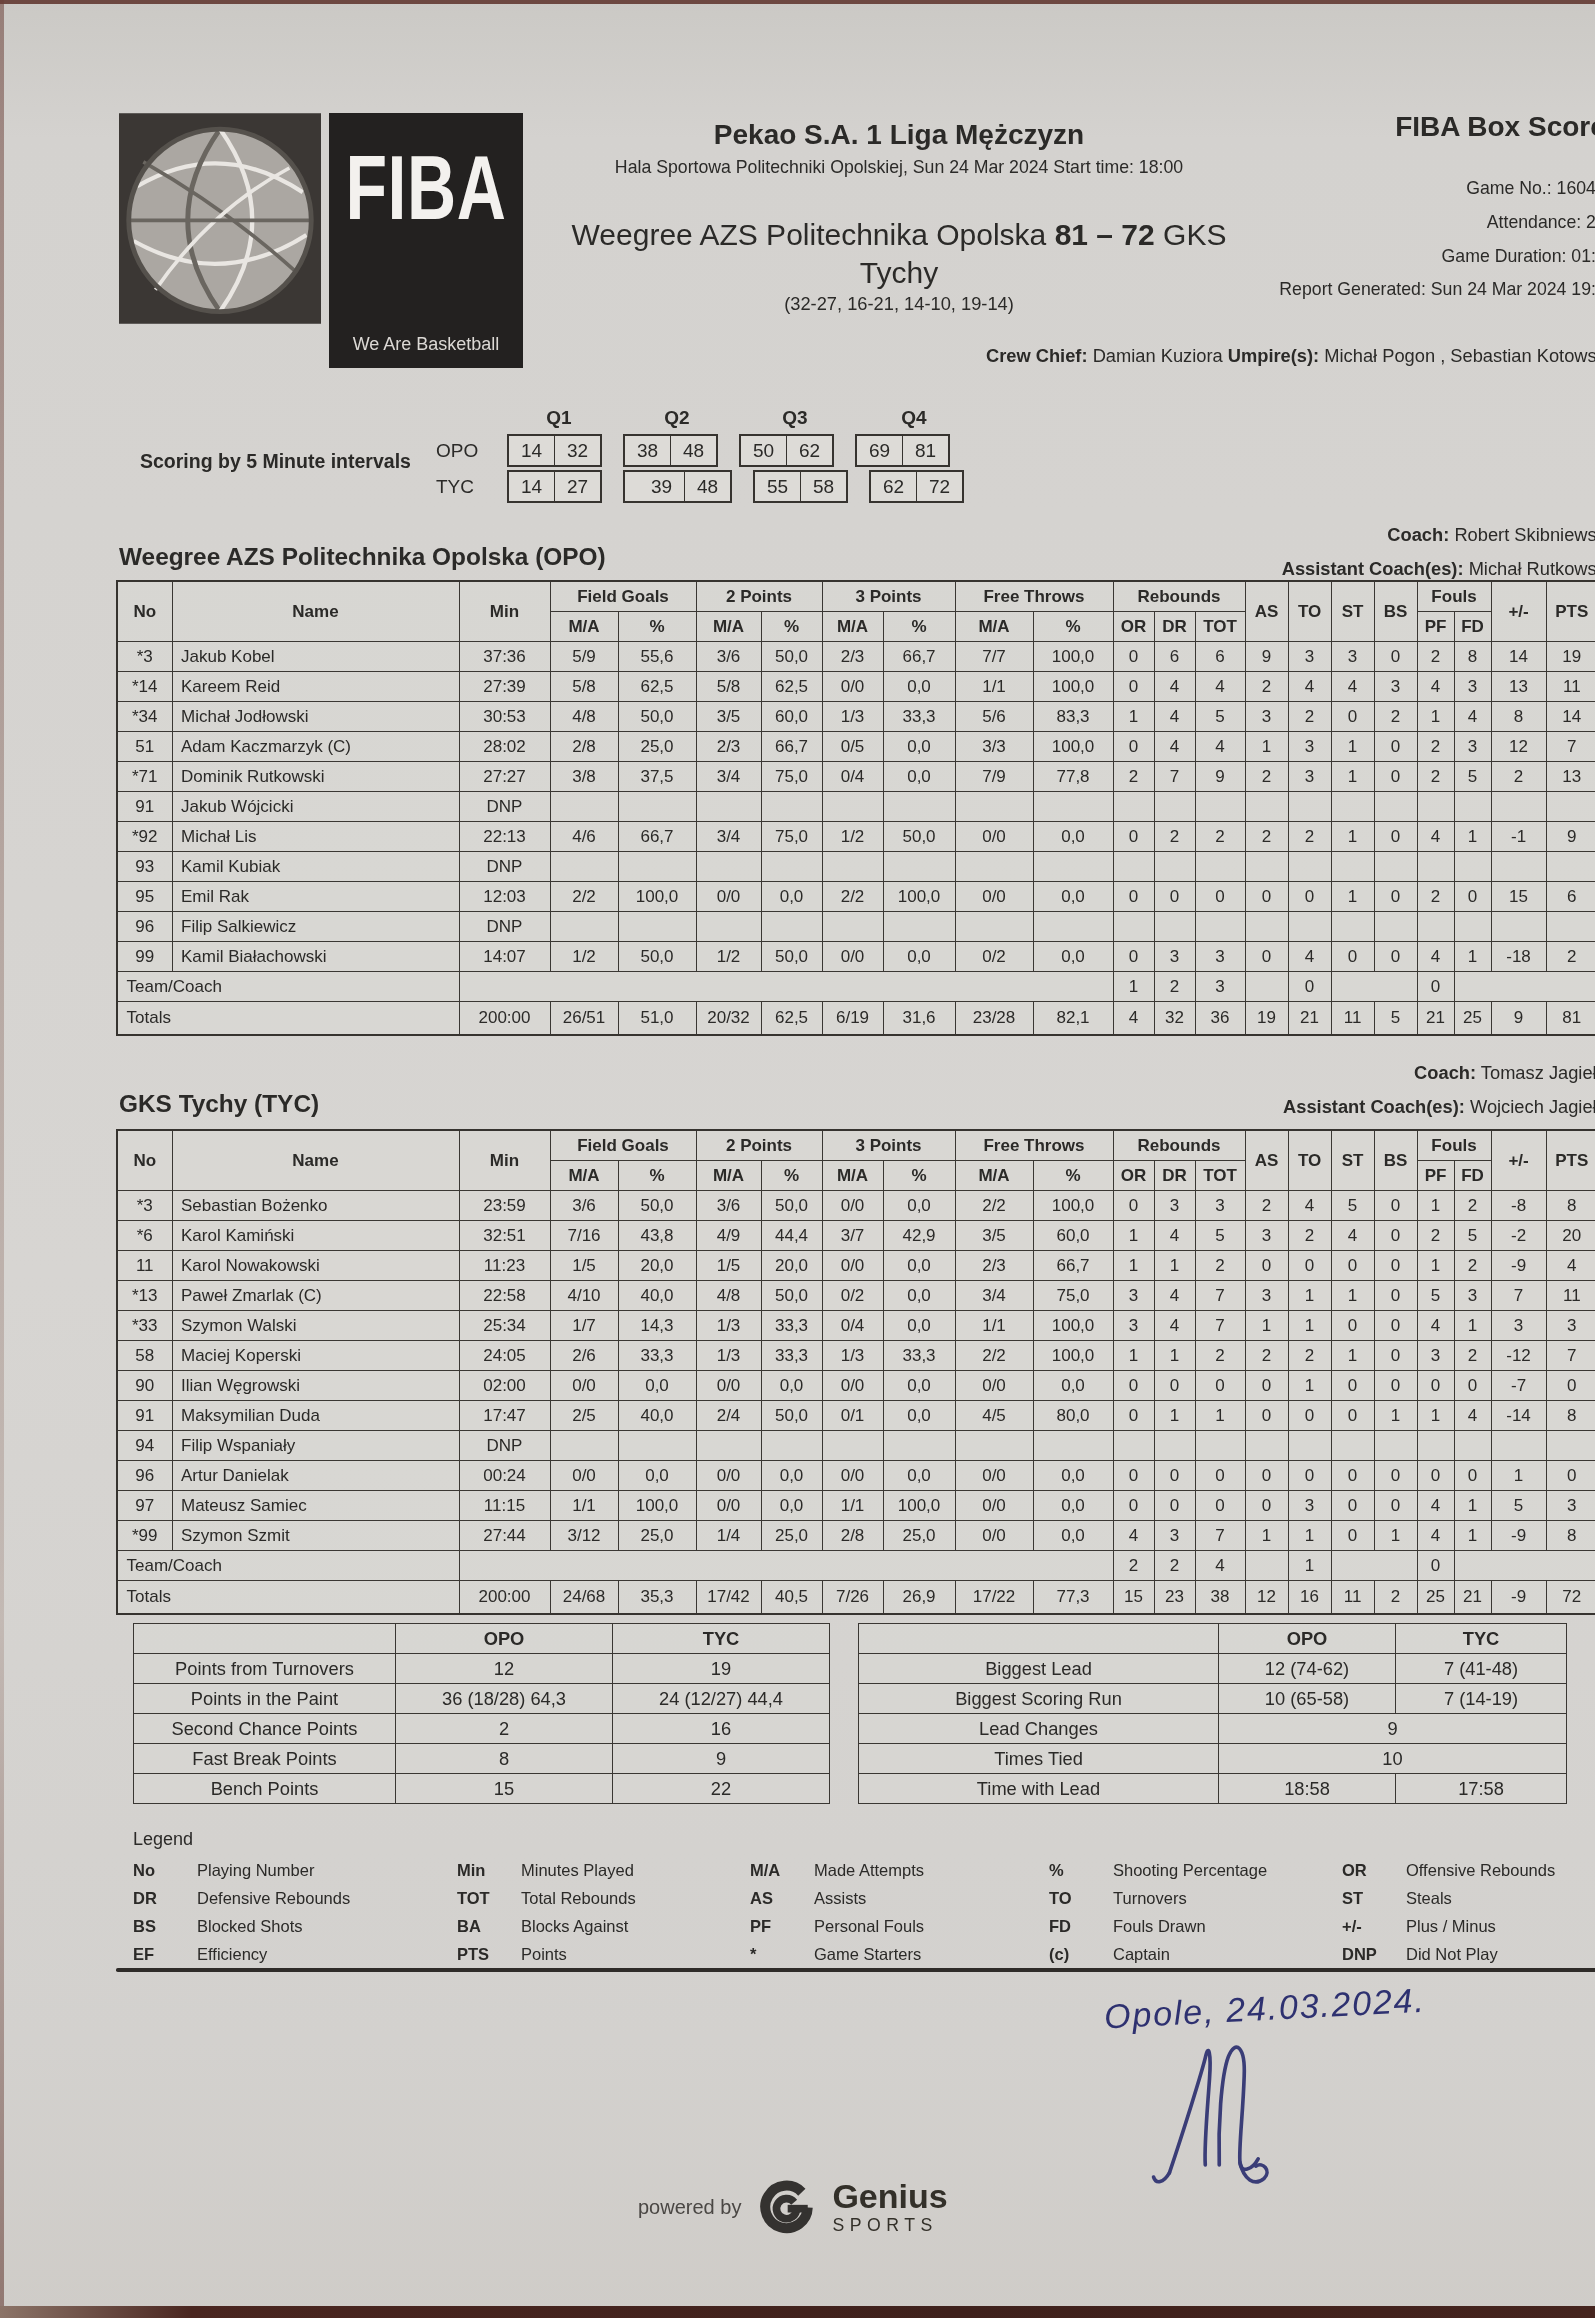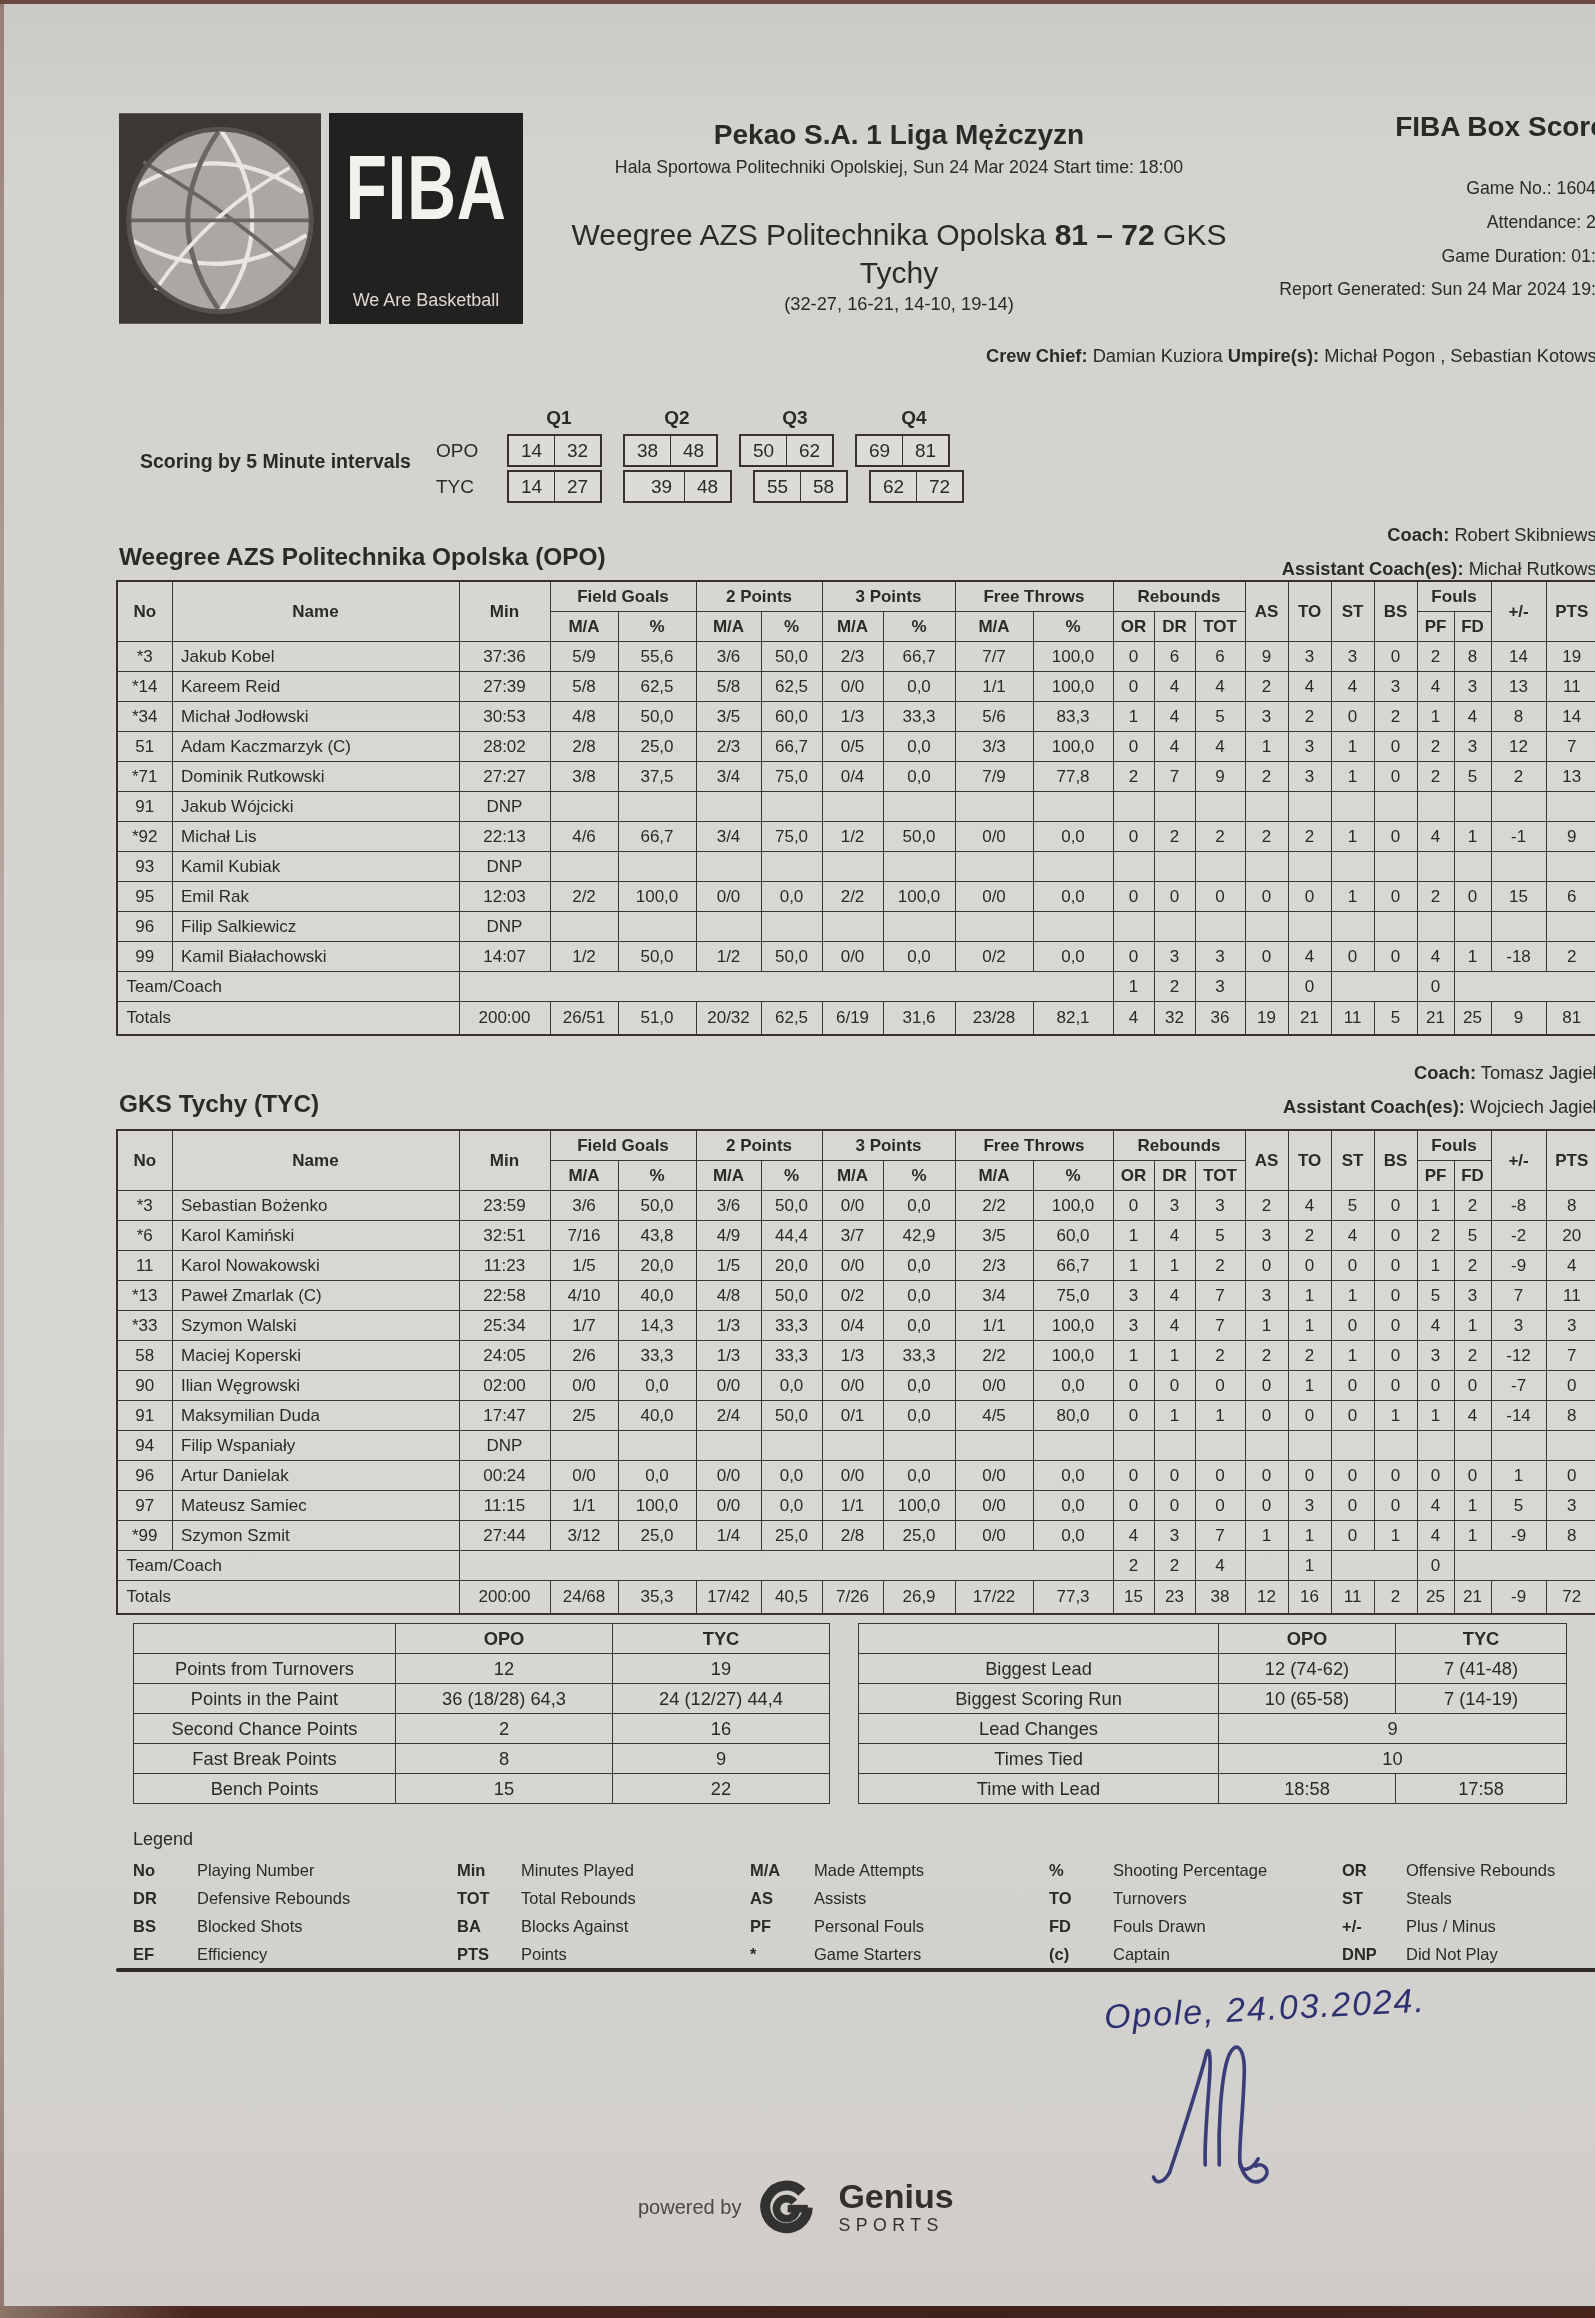--- a/index.html
+++ b/index.html
@@ -9,21 +9,21 @@
     font-family:"Liberation Sans",sans-serif;color:#2b2a28;
   }
   .edge-top{position:absolute;left:0;top:0;width:100%;height:4.3px;background:#5d3129;opacity:.85;}
   .edge-left{position:absolute;left:0;top:0;width:3.7px;height:100%;background:linear-gradient(180deg,#6b4038,#9c847c 40%,#b4a49d 70%,#5d3129);opacity:.55;}
   .edge-bottom{position:absolute;left:0;bottom:0;width:100%;height:12.8px;background:linear-gradient(90deg,#8c7468 0%,#4a2620 12%,#3f211c 60%,#45241e 100%);}
   .abs{position:absolute;}
   .clip-right{position:absolute;right:-9.8px;white-space:nowrap;text-align:right;}
 
   
   .fiba-ball{position:absolute;left:119px;top:113px;width:202px;height:211px;}
-  .fiba-box{position:absolute;left:329px;top:113px;width:194px;height:211px;background:#232120;color:#f3f1ee;}
+  .fiba-box{position:absolute;left:329px;top:113px;width:194px;height:255px;background:#232120;color:#f3f1ee;}
   .fiba-word{position:absolute;left:0;top:32px;width:100%;text-align:center;font-size:74px;font-weight:bold;letter-spacing:0.6px;transform:scale(.92,1.22);}
   .fiba-tag{position:absolute;left:0;bottom:13.4px;width:100%;text-align:center;font-size:18px;color:#dcd9d5;}
   .league-title{font-size:28px;font-weight:bold;}
   .venue-line{font-size:17.7px;}
   .boxscore-title{font-size:28px;font-weight:bold;}
   .info-line{font-size:17.7px;}
   .match-line{font-size:30px;}
   .match-line b{font-weight:bold;}
   .quarters-line{font-size:18.3px;}
   .crew-line{font-size:18.3px;}
@@ -1118,21 +1118,21 @@
     </svg>
   </div>
 
   <div class="footer" style="left:638px;top:2178px;">
     <span class="powered">powered by</span>
     <svg width="59" height="59" viewBox="0 0 100 100">
       <path d="M76 24 A36 36 0 1 0 86 50" fill="none" stroke="#343230" stroke-width="17"></path>
       <path d="M63 41 A17 17 0 1 0 67 52" fill="none" stroke="#343230" stroke-width="13"></path>
       <path d="M52 52 H86" stroke="#343230" stroke-width="13"></path>
     </svg>
-    <span style="display:inline-flex;flex-direction:column;align-items:flex-start;margin-left:6px;">
+    <span style="display:inline-flex;flex-direction:column;align-items:flex-start;">
       <span class="genius-name">Genius</span>
       <span class="genius-sports">SPORTS</span>
     </span>
   </div>
 
   <div class="edge-bottom"></div>
 </div>
 
 
 </body></html>

